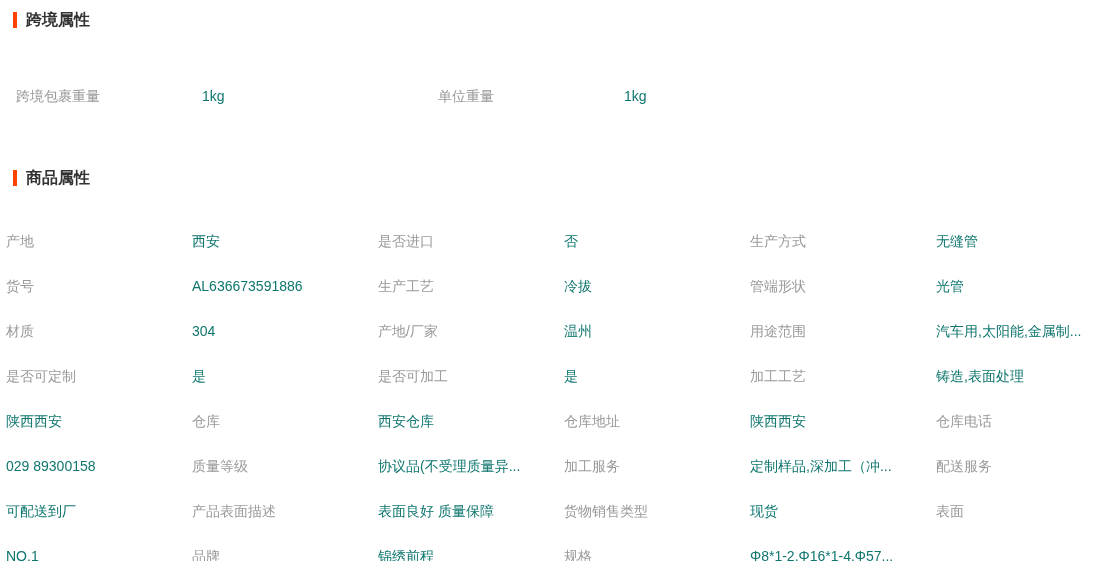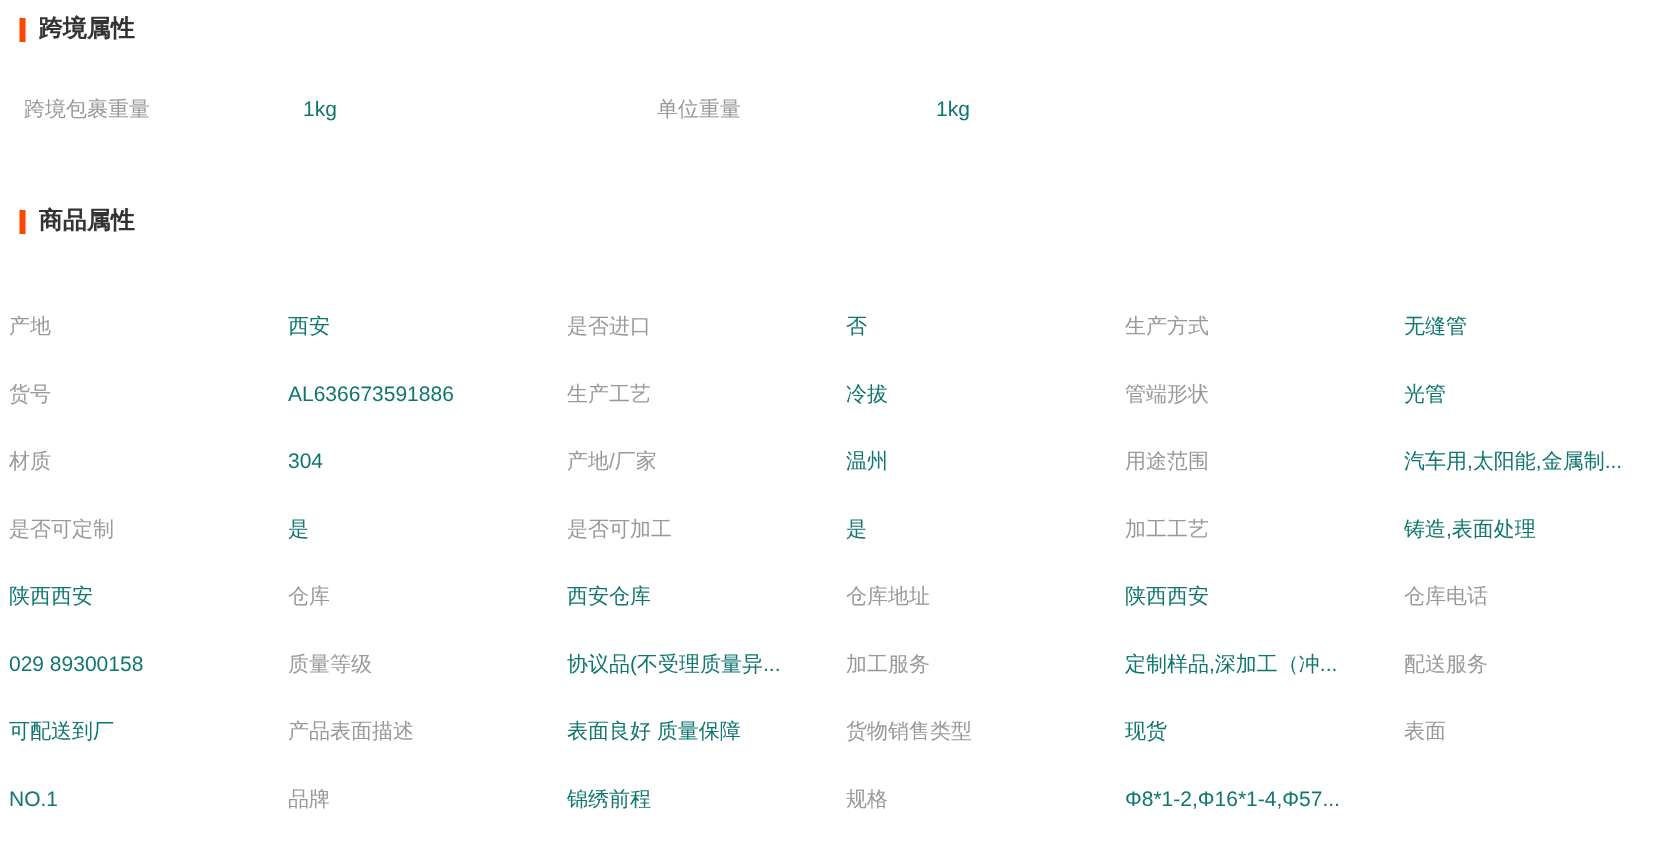--- a/index.html
+++ b/index.html
@@ -35,27 +35,28 @@
   .section-title .bar {
     display: inline-block;
     width: 4px;
     height: 16px;
     background: #ff4400;
     margin-right: 9px;
     flex: 0 0 auto;
   }
 
   #sec-cross-border-title { position: absolute; left: 13px; top: 12px; }
-  #sec-product-title      { position: absolute; left: 13px; top: 140px; }
+  #sec-product-title      { position: absolute; left: 13px; top: 170px; }
 
   
   .attr-grid {
     position: absolute;
     display: grid;
     column-gap: 0;
+    margin-top: 24px;
   }
   #cross-border-grid {
     left: 16px;
     top: 62px;
     width: 1090px;
     grid-template-columns: 186px 236px 186px 236px;
     row-gap: 0;
   }
   #product-grid {
     left: 6px;

